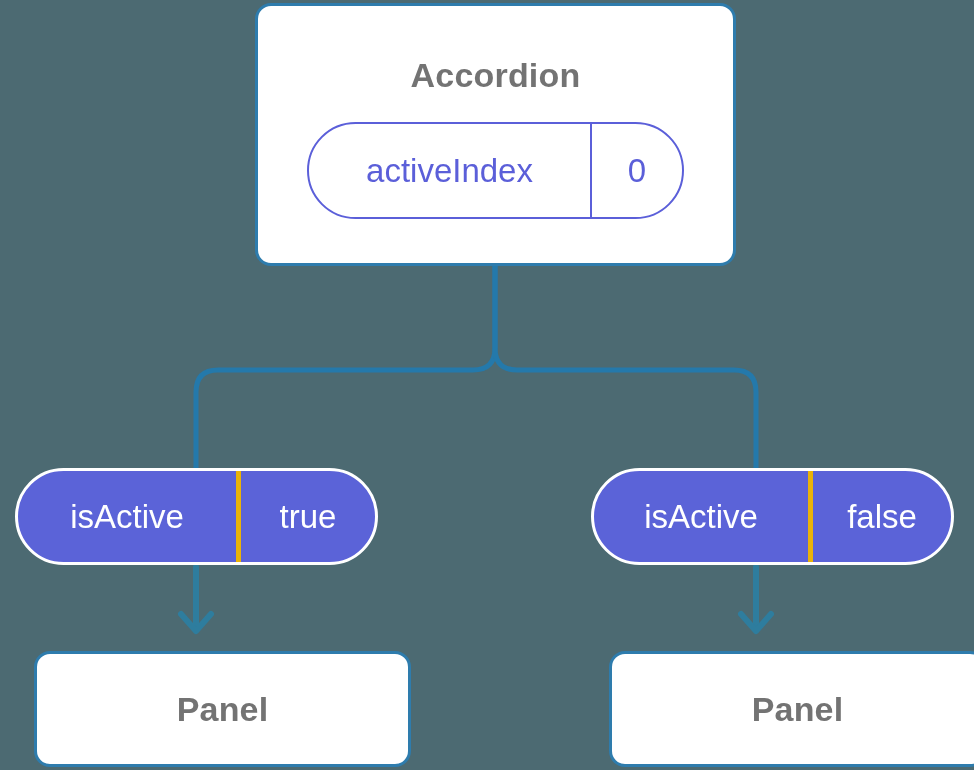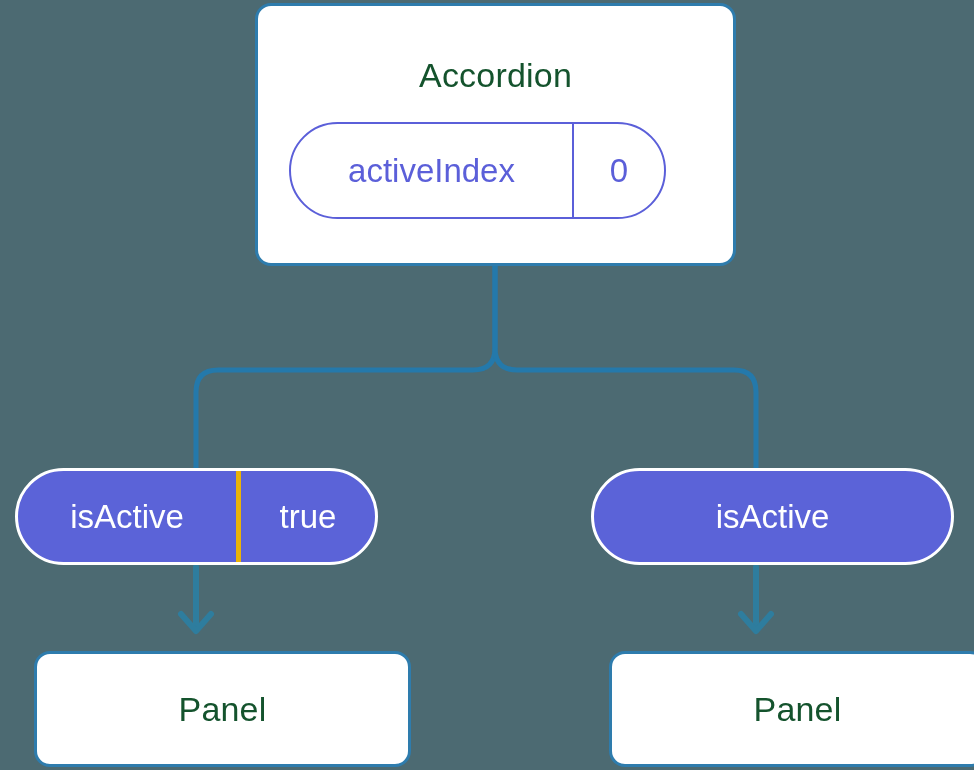--- a/index.html
+++ b/index.html
@@ -34,23 +34,23 @@
     position: absolute;
     background: #ffffff;
     border: 3px solid #2e7cad;
     border-radius: 16px;
     box-sizing: border-box;
     display: flex;
     flex-direction: column;
     align-items: center;
   }
   .card-title {
-    color: #14532d;
+    color: #737373;
     font-size: 34px;
-    font-weight: 400;
+    font-weight: 700;
     letter-spacing: 0.2px;
     line-height: 1;
     white-space: nowrap;
   }
 
   
   #accordion-card {
     left: 255px;
     top: 3px;
     width: 481px;
@@ -103,32 +103,31 @@
   .pill.filled {
     background: #5b63d8;
     border: 3px solid #ffffff;
   }
   .pill.filled .pill-key,
   .pill.filled .pill-val { color: #ffffff; }
   .pill.filled .pill-val { border-left: 5px solid #eab308; }
 
   
   #accordion-state-pill {
-    left: 289px;
+    left: 307px;
     top: 122px;
     width: 377px;
     height: 97px;
   }
   #accordion-state-pill .pill-key { width: 281px; }
   #accordion-state-pill .pill-val { flex: 1; }
 
   .pill.bottom {
     top: 468px;
     height: 97px;
-    justify-content: center;
   }
   #pill-left  { left: 15px;  width: 363px; }
   #pill-right { left: 591px; width: 363px; }
 
   #pill-left .pill-key  { width: 218px; }
   #pill-left .pill-val  { flex: 1; }
   #pill-right .pill-key { width: 214px; }
   #pill-right .pill-val { flex: 1; }
 </style>
 </head>
@@ -161,20 +160,21 @@
     <div class="pill-val">0</div>
   </div>
 
   <div class="pill filled bottom" id="pill-left">
     <div class="pill-key">isActive</div>
     <div class="pill-val">true</div>
   </div>
 
   <div class="pill filled bottom" id="pill-right">
     <div class="pill-key">isActive</div>
+    <div class="pill-val">false</div>
   </div>
 
   <div class="card panel-card" id="panel-card-left">
     <div class="card-title">Panel</div>
   </div>
 
   <div class="card panel-card" id="panel-card-right">
     <div class="card-title">Panel</div>
   </div>
 

